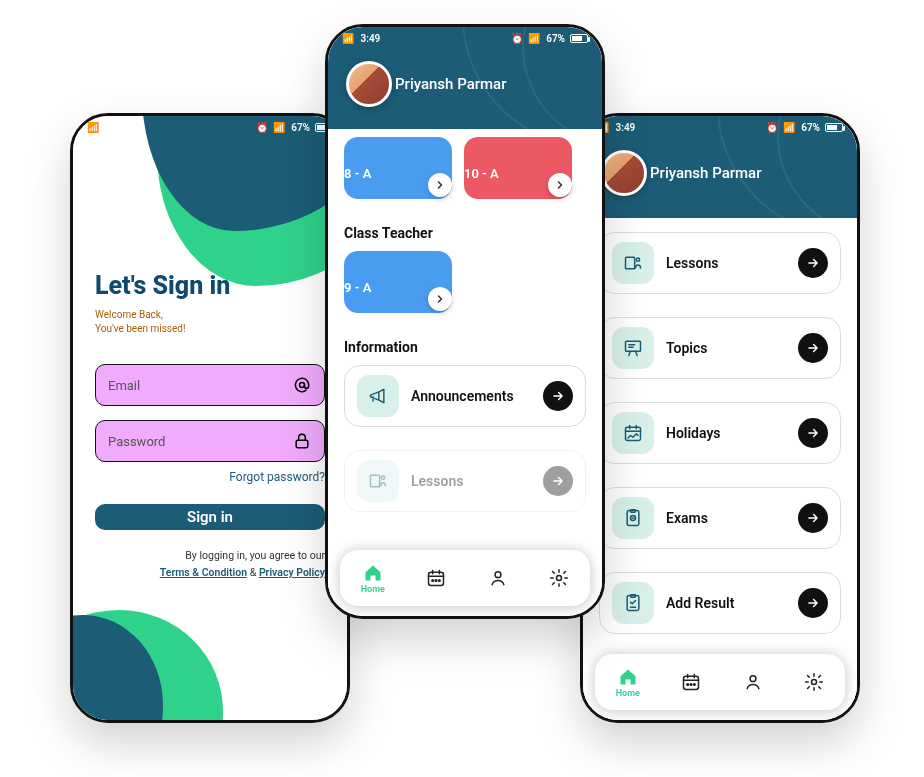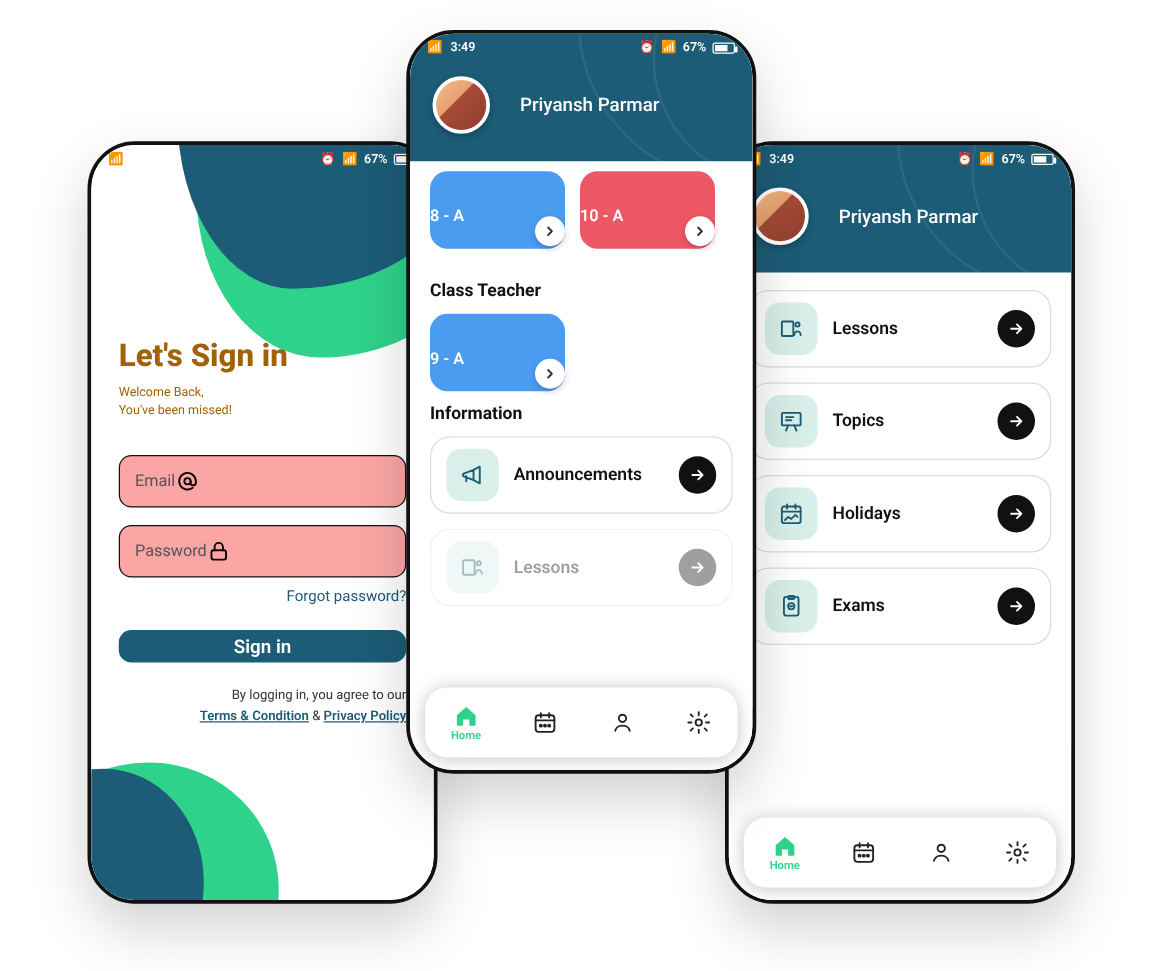--- a/index.html
+++ b/index.html
@@ -37,49 +37,49 @@
 
   
   .login-bg{position:relative;width:100%;height:100%;overflow:hidden}
   .login-bg .status{background:transparent;color:#fff;position:absolute;top:0;left:0;right:0;z-index:3}
   .blob-top{position:absolute;top:-90px;right:-70px;width:260px;height:260px;background:var(--green);border-radius:46% 54% 62% 38% / 49% 38% 62% 51%;z-index:0}
   .blob-top2{position:absolute;top:-115px;right:-25px;width:230px;height:230px;background:var(--teal);border-radius:55% 45% 60% 40% / 40% 55% 45% 60%;z-index:1}
   .blob-bot{position:absolute;bottom:-120px;left:-80px;width:230px;height:230px;background:var(--green);border-radius:55% 45% 47% 53% / 58% 44% 56% 42%}
   .blob-bot2{position:absolute;bottom:-95px;left:-110px;width:200px;height:200px;background:var(--teal);border-radius:60% 40% 45% 55% / 55% 45% 55% 45%;z-index:1}
 
   .login-body{position:relative;z-index:2;padding:155px 22px 0}
-  .login-title{font-size:25px;font-weight:800;color:#a16207;margin:0 0 8px}
+  .login-title{font-size:25px;font-weight:800;color:#0c4a6e;margin:0 0 8px}
   .login-sub{font-size:10px;color:#a16207;margin:0 0 28px;line-height:1.4}
-  .field{border:1px solid #111;border-radius:10px;height:42px;display:flex;align-items:center;padding:0 12px;margin-bottom:14px;background:#fca5a5}
+  .field{border:1px solid #111;border-radius:10px;height:42px;display:flex;align-items:center;padding:0 12px;margin-bottom:14px;justify-content:space-between;background:#f0abfc}
   .field span{color:#555;font-size:13px}
   .forgot{text-align:right;color:var(--teal);font-size:12px;margin:-6px 0 20px}
   .signin-btn{background:var(--teal);color:#fff;border:none;border-radius:10px;height:26px;width:100%;font-size:15px;font-weight:600}
   .agree{font-size:10.5px;text-align:right;color:#333;margin-top:18px;line-height:1.6}
   .agree a{color:var(--teal);text-decoration:underline;font-weight:600}
 
   
   .dash-head{background:var(--teal);color:#fff;padding-bottom:16px;border-bottom-left-radius:0;position:relative;overflow:hidden}
   .dash-head .status{color:#fff}
   .dash-head .ring{position:absolute;border:2px solid rgba(255,255,255,.08);border-radius:50%}
   .dash-head .r1{width:260px;height:260px;right:-120px;top:-140px}
   .dash-head .r2{width:200px;height:200px;right:-120px;top:-80px}
-  .user-row{display:flex;align-items:center;gap:24px;padding:12px 18px 6px}
+  .user-row{display:flex;align-items:center;gap:3px;padding:12px 18px 6px}
   .avatar{width:46px;height:46px;border-radius:50%;background:linear-gradient(135deg,#f4c089 0%,#e8a070 40%,#a74b38 41%,#8f3d2e 100%);border:3px solid #fff;box-shadow:0 2px 6px rgba(0,0,0,.25);flex-shrink:0}
   .uname{font-size:15px;font-weight:500}
 
   .content{padding:8px 16px 70px;background:#fff}
   .sect{font-size:14px;font-weight:700;color:#111;margin:10px 0 10px}
 
   .chips{display:flex;gap:12px}
   .chip{flex:0 0 108px;height:62px;border-radius:14px;color:#fff;display:flex;flex-direction:row;align-items:center;justify-content:space-between;padding:10px 0 0;position:relative;font-size:13px;font-weight:600}
   .chip.blue{background:var(--blue)}
   .chip.red{background:var(--red)}
   .chip .go{width:24px;height:24px;background:#fff;border-radius:50%;display:flex;align-items:center;justify-content:center;color:#333;font-weight:800;transform:translateY(12px);box-shadow:0 2px 5px rgba(0,0,0,.2)}
 
-  .row-card{display:flex;align-items:center;gap:12px;border:1px solid var(--border);border-radius:16px;padding:9px 12px;margin-bottom:12px;background:#fff}
+  .row-card{display:flex;align-items:center;gap:12px;border:1px solid var(--border);border-radius:16px;padding:9px 12px;margin-bottom:23px;background:#fff}
   .row-card .thumb{width:42px;height:42px;border-radius:12px;background:var(--mint);display:flex;align-items:center;justify-content:center;color:var(--teal);flex-shrink:0}
   .row-card .lbl{flex:1;font-size:14px;font-weight:600;color:#111}
   .row-card .arrow{width:30px;height:30px;background:#111;border-radius:50%;display:flex;align-items:center;justify-content:center;color:#fff;flex-shrink:0}
 
   
   .nav{position:absolute;left:12px;right:12px;bottom:10px;height:56px;background:#fff;border-radius:18px;box-shadow:0 -2px 14px rgba(0,0,0,.12), 0 4px 14px rgba(0,0,0,.12);display:flex;align-items:center;justify-content:space-around;z-index:5}
   .nav .tab{display:flex;flex-direction:column;align-items:center;gap:1px;color:#222;font-size:9px}
   .nav .tab.active{color:var(--green)}
   .nav .tab svg{width:20px;height:20px}
   .nav .tab.active .cap{display:block}
@@ -235,20 +235,35 @@
                 <path d="M11 12h2"></path>
               </svg>
             </div>
     <div class="lbl">Exams</div>
     <div class="arrow">
               <svg width="14" height="14" viewBox="0 0 24 24" fill="none" stroke="#fff" stroke-width="2.5" stroke-linecap="round" stroke-linejoin="round">
                 <path d="M5 12h14M13 6l6 6-6 6"></path>
               </svg>
             </div>
   </div>
+          <div class="row-card ">
+    <div class="thumb">
+              <svg class="ic" viewBox="0 0 24 24">
+                <rect x="5" y="3" width="14" height="18" rx="2"></rect>
+                <rect x="9" y="2" width="6" height="3" rx="1"></rect>
+                <path d="M9 11l2 2 4-4M9 17h6"></path>
+              </svg>
+            </div>
+    <div class="lbl">Add Result</div>
+    <div class="arrow">
+              <svg width="14" height="14" viewBox="0 0 24 24" fill="none" stroke="#fff" stroke-width="2.5" stroke-linecap="round" stroke-linejoin="round">
+                <path d="M5 12h14M13 6l6 6-6 6"></path>
+              </svg>
+            </div>
+  </div>
         </div>
 
       <div class="nav">
         <div class="tab active">
           <svg class="ic" viewBox="0 0 24 24" style="fill:currentColor;stroke:none">
               <path d="M3 11 12 3l9 8v9a1 1 0 0 1-1 1h-5v-6h-6v6H4a1 1 0 0 1-1-1z"></path>
             </svg>
           <span class="cap">Home</span>
         </div>
         <div class="tab">
@@ -326,21 +341,21 @@
             <div class="chip blue">
     <span>9 - A</span>
     <span class="go">
                 <svg width="12" height="12" viewBox="0 0 24 24" fill="none" stroke="#333" stroke-width="3" stroke-linecap="round" stroke-linejoin="round">
                   <path d="M9 6l6 6-6 6"></path>
                 </svg>
               </span>
   </div>
           </div>
 
-        <div class="sect" style="margin-top:10px">Information</div>
+        <div class="sect" style="margin-top:26px">Information</div>
         <div id="info-list">
             <div class="row-card ">
     <div class="thumb">
                 <svg class="ic" viewBox="0 0 24 24">
                   <path d="M3 11v2l10 4V7zM13 7l6-3v16l-6-3M6 13v5"></path>
                 </svg>
               </div>
     <div class="lbl">Announcements</div>
     <div class="arrow">
                 <svg width="14" height="14" viewBox="0 0 24 24" fill="none" stroke="#fff" stroke-width="2.5" stroke-linecap="round" stroke-linejoin="round">

